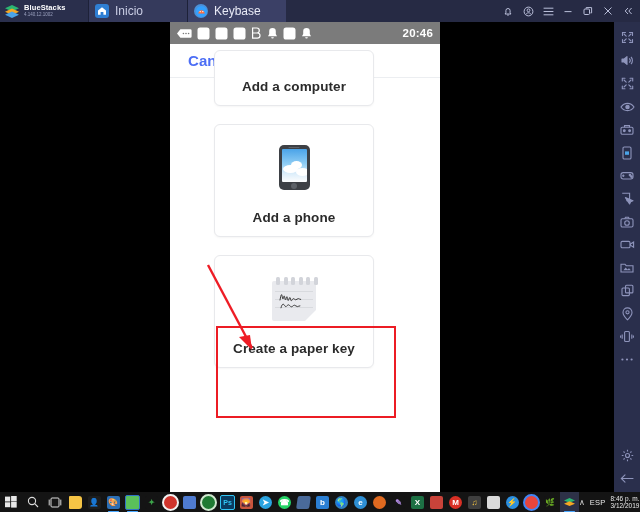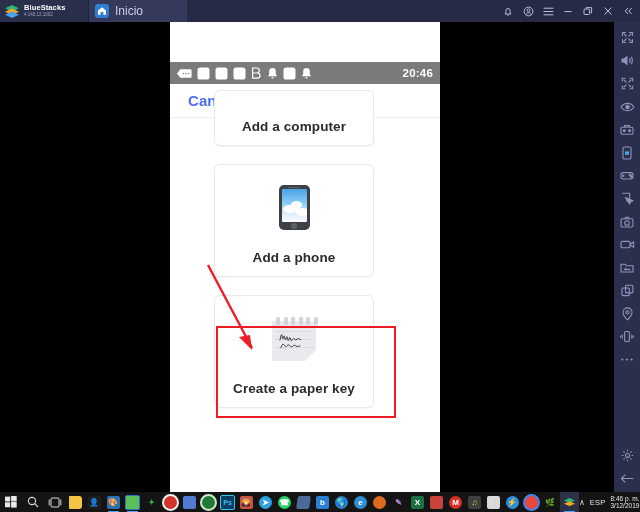--- a/index.html
+++ b/index.html
@@ -52,21 +52,21 @@
   .sb-item svg{display:block;}
   .sb-spacer{flex:1;}
 
   
   .android{
     position:absolute;left:170px;top:22px;width:270px;height:470px;
     background:#fff;overflow:hidden;
   }
   .and-status{
     height:22px;background:#7b7b7b;display:flex;align-items:center;
-    padding:0 7px;gap:5px;color:#fff;margin-top:40px;
+    padding:0 7px;gap:5px;color:#fff;
   }
   .and-status .sicon{display:flex;align-items:center;}
   .and-status .sgap{flex:1;}
   .and-clock{font-size:11.5px;font-weight:bold;letter-spacing:.2px;color:#fff;}
 
   .app-head{
     height:33px;background:#fff;display:flex;align-items:center;
     padding-left:18px;border-bottom:1px solid #eceef1;
   }
   .cancel{
@@ -159,20 +159,31 @@
 
     <div class="bs-tab">
       <span class="tabicon" style="background:#2f7fd4;">
         <svg width="14" height="14" viewBox="0 0 14 14">
             <path d="M7 3.2 11 6.4v4.4H8.4V8.1H5.6v2.7H3V6.4z" fill="#fff"></path>
           </svg>
       </span>
       <span>Inicio</span>
     </div>
 
+    <div class="bs-tab active">
+      <span class="tabicon" style="background:#4a90d9;border-radius:50%;display:flex;align-items:center;justify-content:center;">
+        <svg width="11" height="11" viewBox="0 0 11 11">
+          <circle cx="5.5" cy="5.5" r="5.5" fill="#33a0ff"></circle>
+          <path d="M2.2 7.6c.3-2 1.6-3.4 3.3-3.4s3 1.4 3.3 3.4z" fill="#ff6d3b"></path>
+          <circle cx="4.2" cy="5.6" r=".7" fill="#fff"></circle>
+            <circle cx="6.8" cy="5.6" r=".7" fill="#fff"></circle>
+        </svg>
+      </span>
+      <span>Keybase</span>
+    </div>
 
     <div class="bs-tab-spacer"></div>
 
     <div class="bs-winbtns">
       <div class="wb">
         <svg width="10" height="11" viewBox="0 0 10 11" fill="none" stroke="#b9bed9" stroke-width="1">
             <path d="M2 8h6l-.9-1.2V4.6a2.1 2.1 0 0 0-4.2 0v2.2z"></path>
             <path d="M4.2 9.1h1.6"></path>
           </svg>
       </div>

